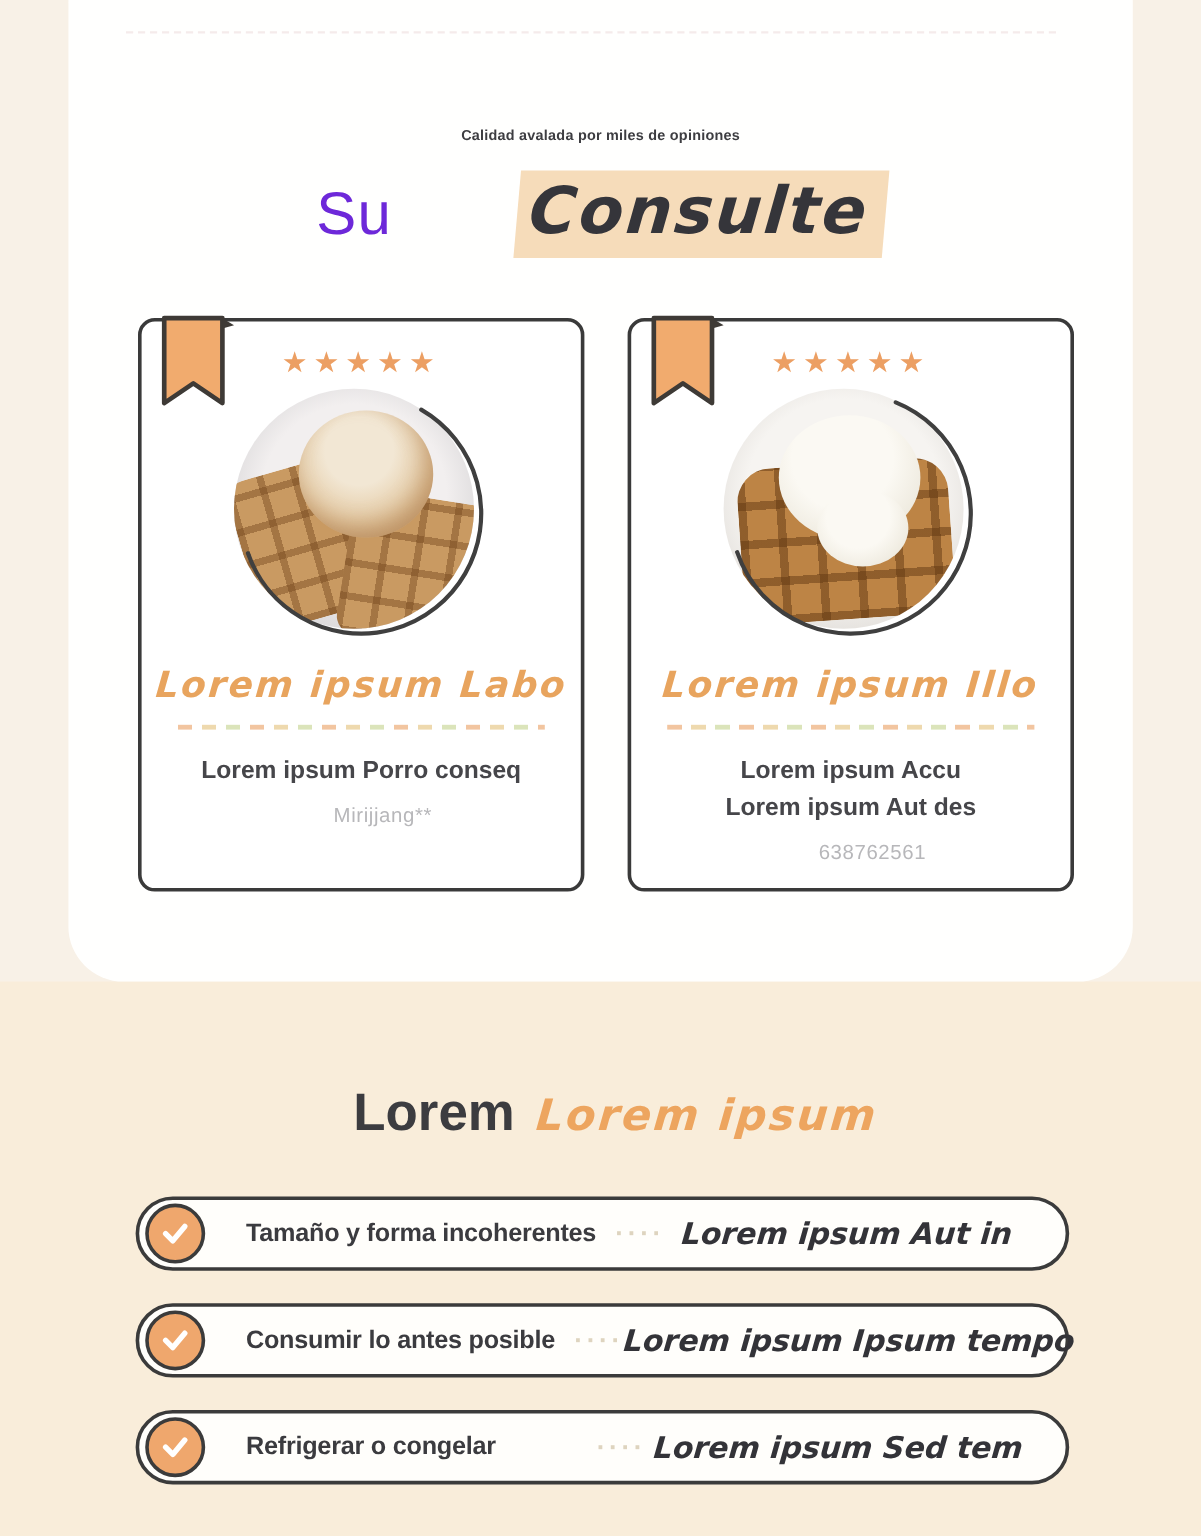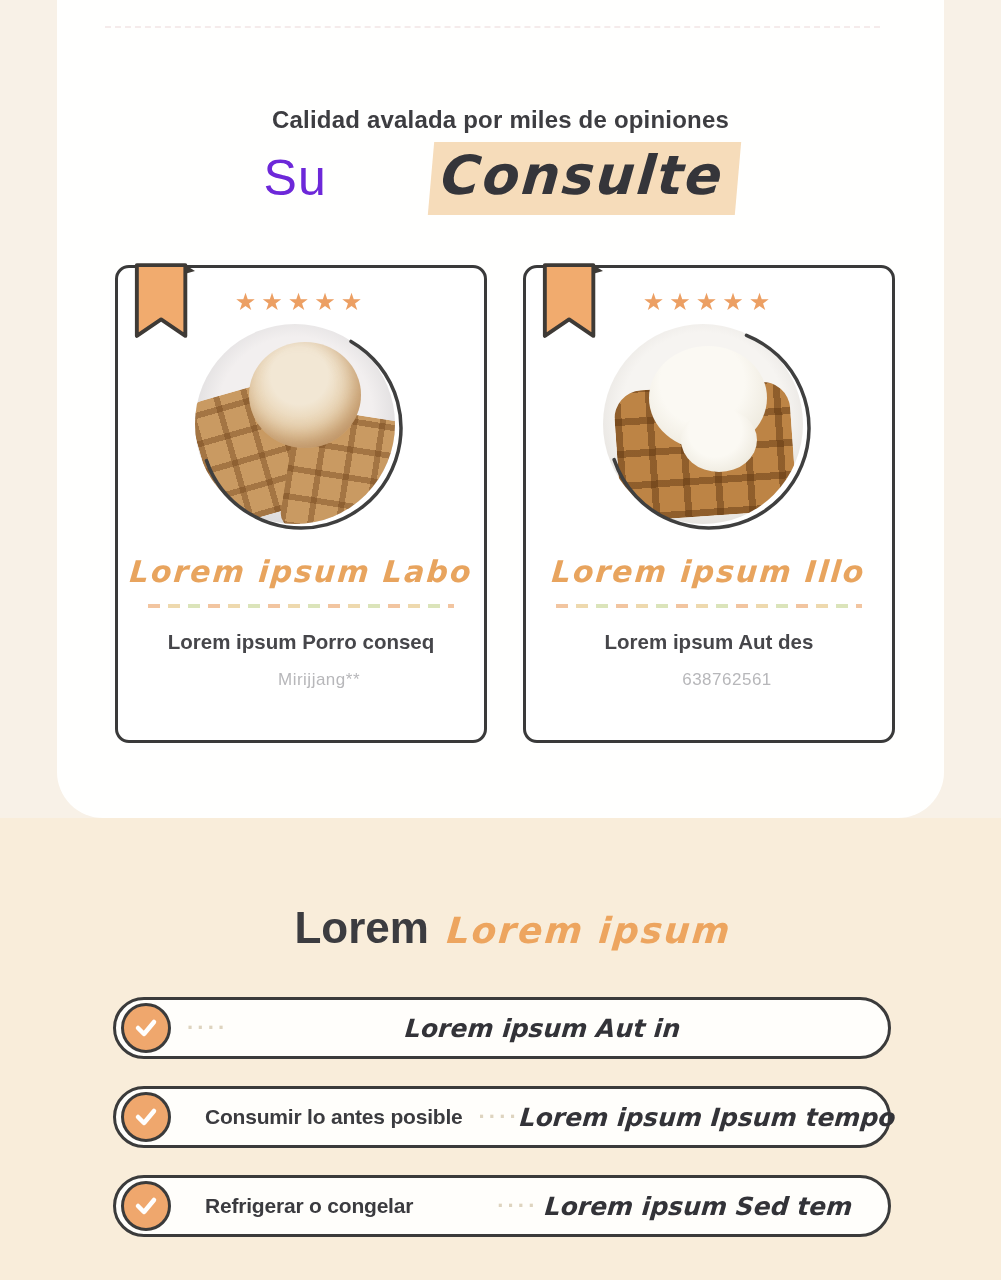--- a/index.html
+++ b/index.html
@@ -18,21 +18,21 @@
     position: absolute; top: -44px; left: 57px; width: 887px; height: 862px;
     background: #fffffe; border-radius: 46px;
   }
   .top-dashes {
     position: absolute; top: 26px; left: 105px; width: 775px;
     border-top: 2px dashed #eddcdc; opacity: .55;
   }
   
   .hero-subtitle {
     position: absolute; top: 106px; left: 0; width: 1001px;
-    text-align: center; font-size: 24px; font-weight: bold;
+    text-align: center; font-size: 12px; font-weight: bold;
     color: #3d3d41; letter-spacing: .2px;
   }
   .hero-title {
     position: absolute; top: 138px; left: 0; width: 1001px; height: 80px;
     display: flex; justify-content: center; align-items: center; gap: 104px;
   }
   .hero-title .plain {
     font-size: 50px; font-weight: 400; color: #6d28d9; letter-spacing: 1px;
   }
   .script {
@@ -182,40 +182,42 @@
         <div class="cream white" style="left:46px; top:22px; width:118px; height:104px;"></div>
         <div class="cream white" style="left:78px; top:84px; width:76px; height:64px;"></div>
       </div>
       <svg class="arc" viewBox="0 0 212 214">
         <circle cx="106" cy="104" r="100" fill="none" stroke="#3f3f3f" stroke-width="3.5" stroke-dasharray="400 229" transform="rotate(-68 106 104)" stroke-linecap="round"></circle>
       </svg>
     </div>
     <div class="card-title script">Lorem ipsum Illo</div>
     <div class="card-divider"></div>
     <div class="card-body">
+      <div class="card-line">Lorem ipsum Accu</div>
       <div class="card-line">Lorem ipsum Aut des</div>
     </div>
     <div class="card-reviewer">638762561</div>
   </div>
 
 </div>
 
 <div class="tips-heading">
   <span class="plain">Lorem</span>
   <span class="script sub">Lorem ipsum</span>
 </div>
 
 <div class="tips-rows">
 
   <div class="pill">
     <div class="check-circle">
       <svg width="26" height="26" viewBox="0 0 26 26">
         <polyline points="5,13 11,19 21,7" fill="none" stroke="#ffffff" stroke-width="4.5" stroke-linecap="round" stroke-linejoin="round"></polyline>
       </svg>
     </div>
+    <span class="pill-label">Tamaño y forma incoherentes</span>
     <span class="pill-dots">····</span>
     <span class="pill-note script">Lorem ipsum Aut in</span>
   </div>
 
   <div class="pill">
     <div class="check-circle">
       <svg width="26" height="26" viewBox="0 0 26 26">
         <polyline points="5,13 11,19 21,7" fill="none" stroke="#ffffff" stroke-width="4.5" stroke-linecap="round" stroke-linejoin="round"></polyline>
       </svg>
     </div>

